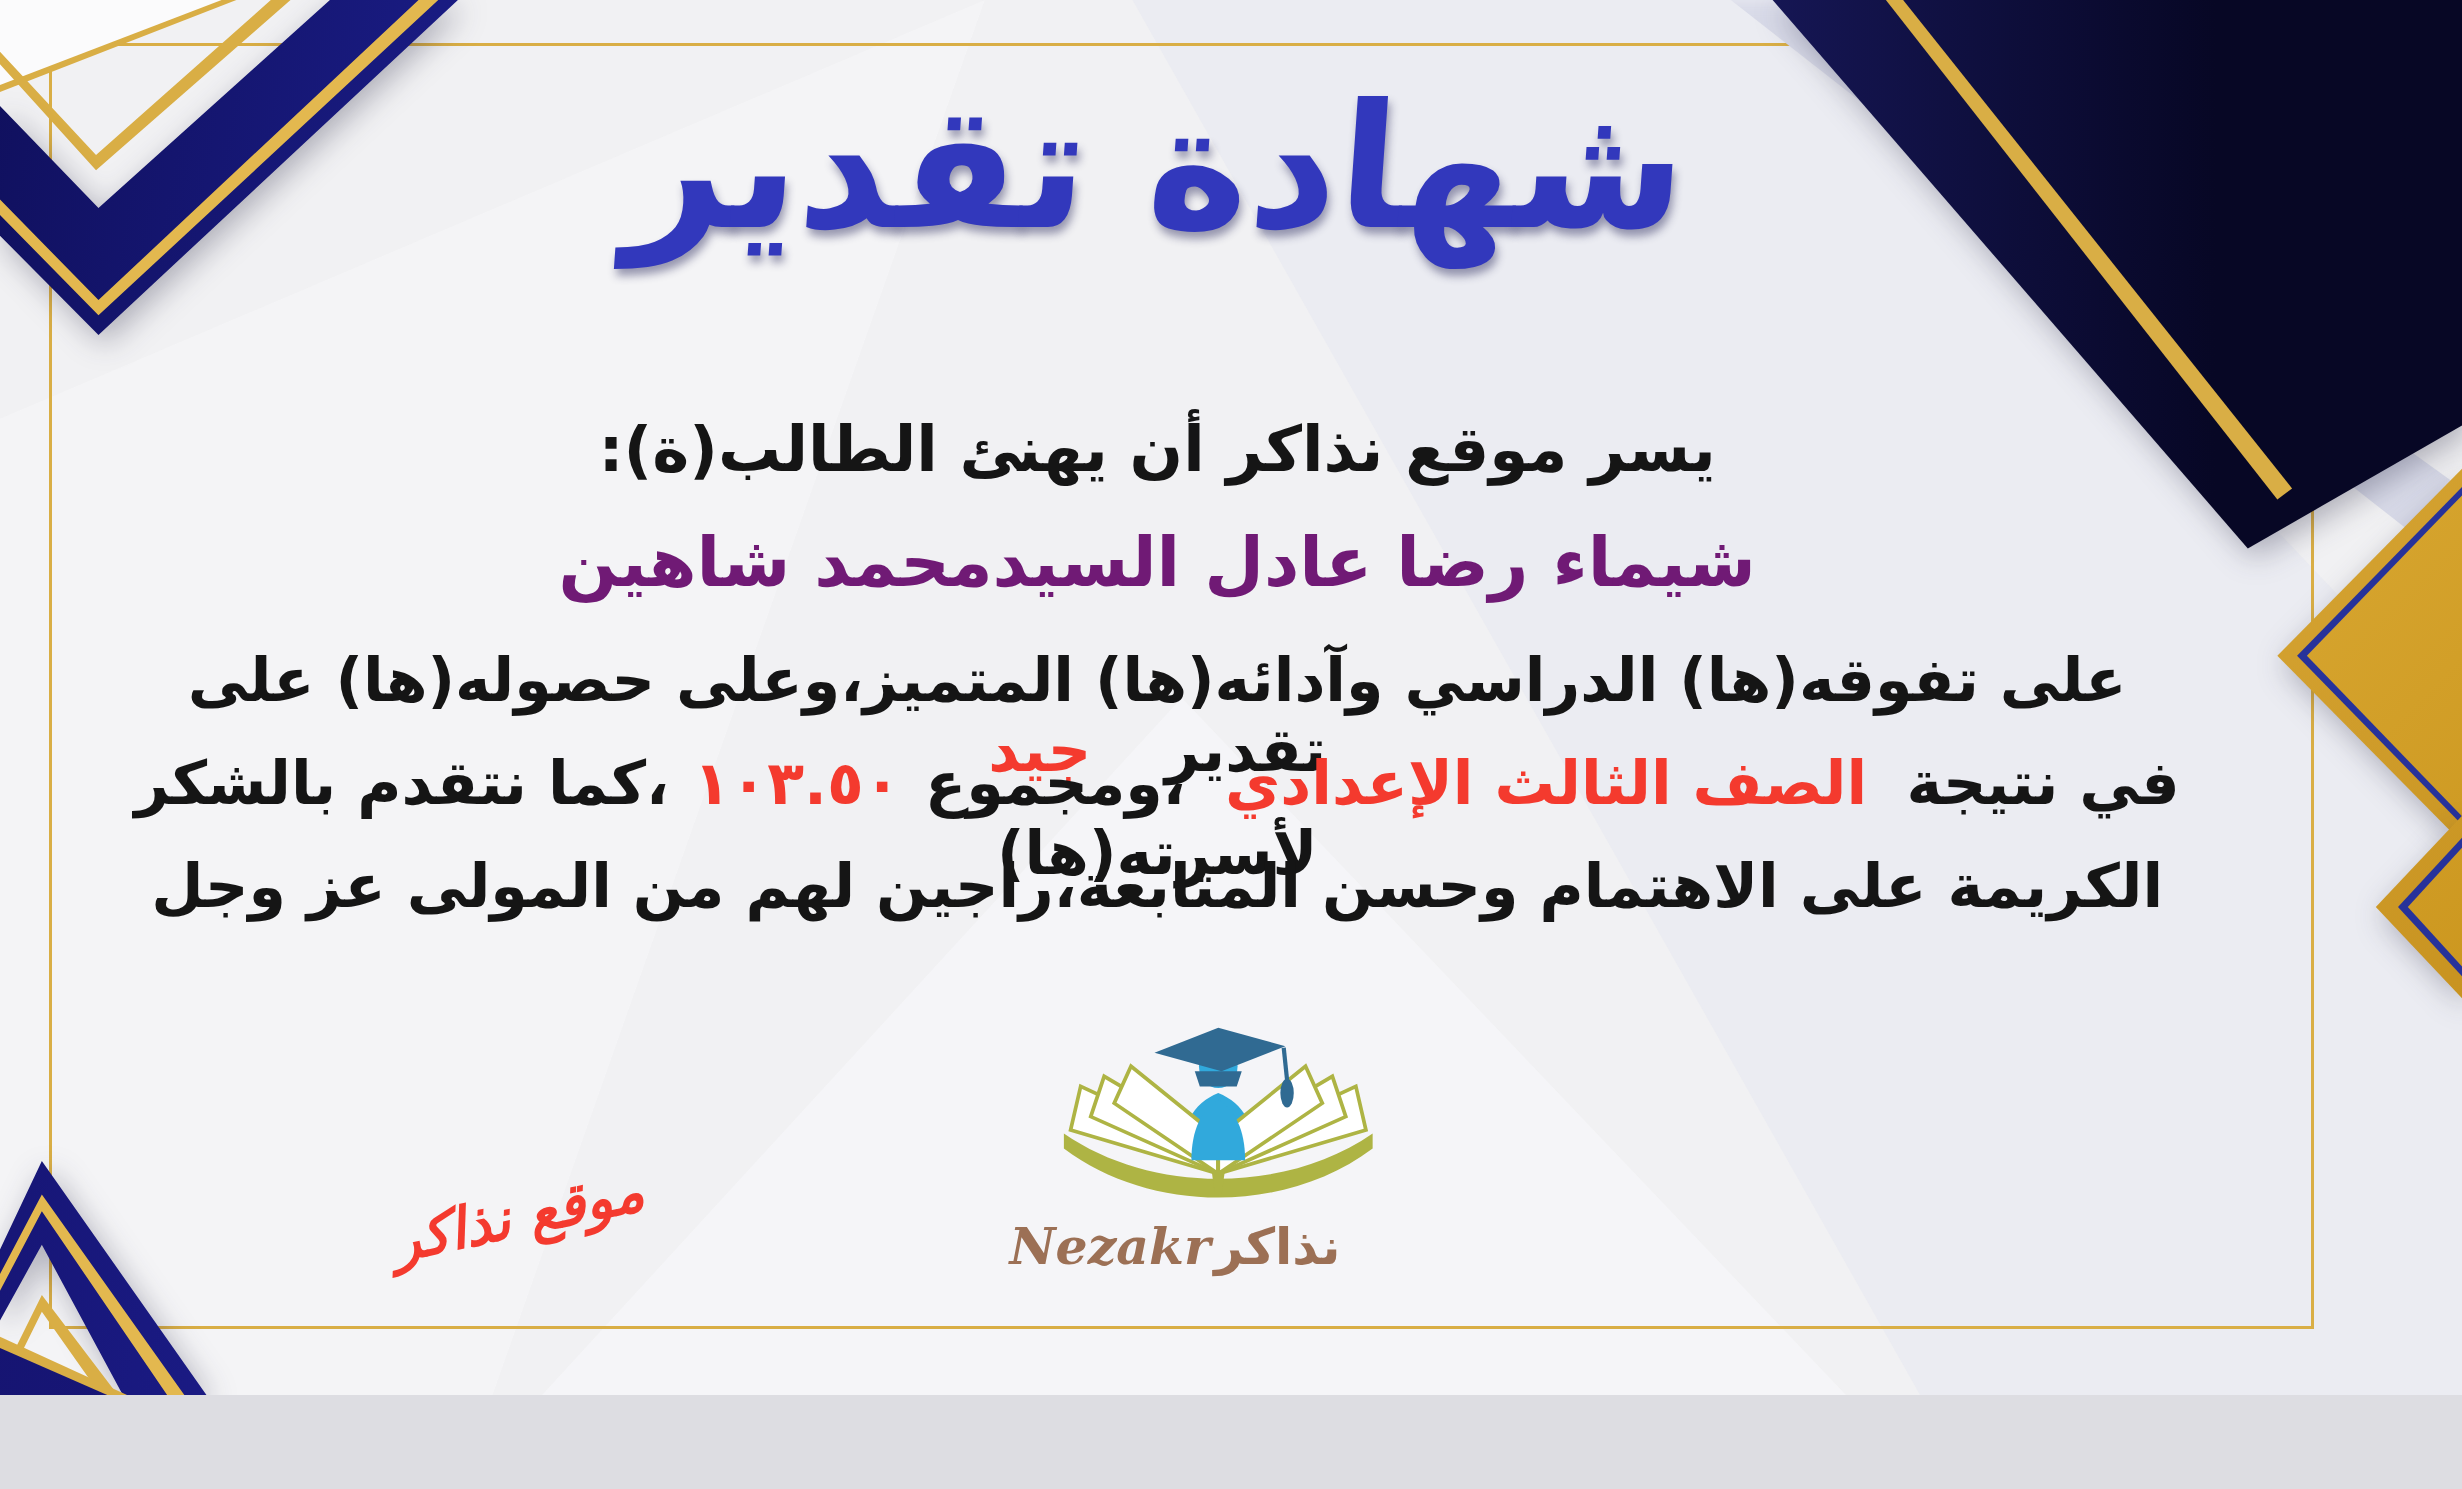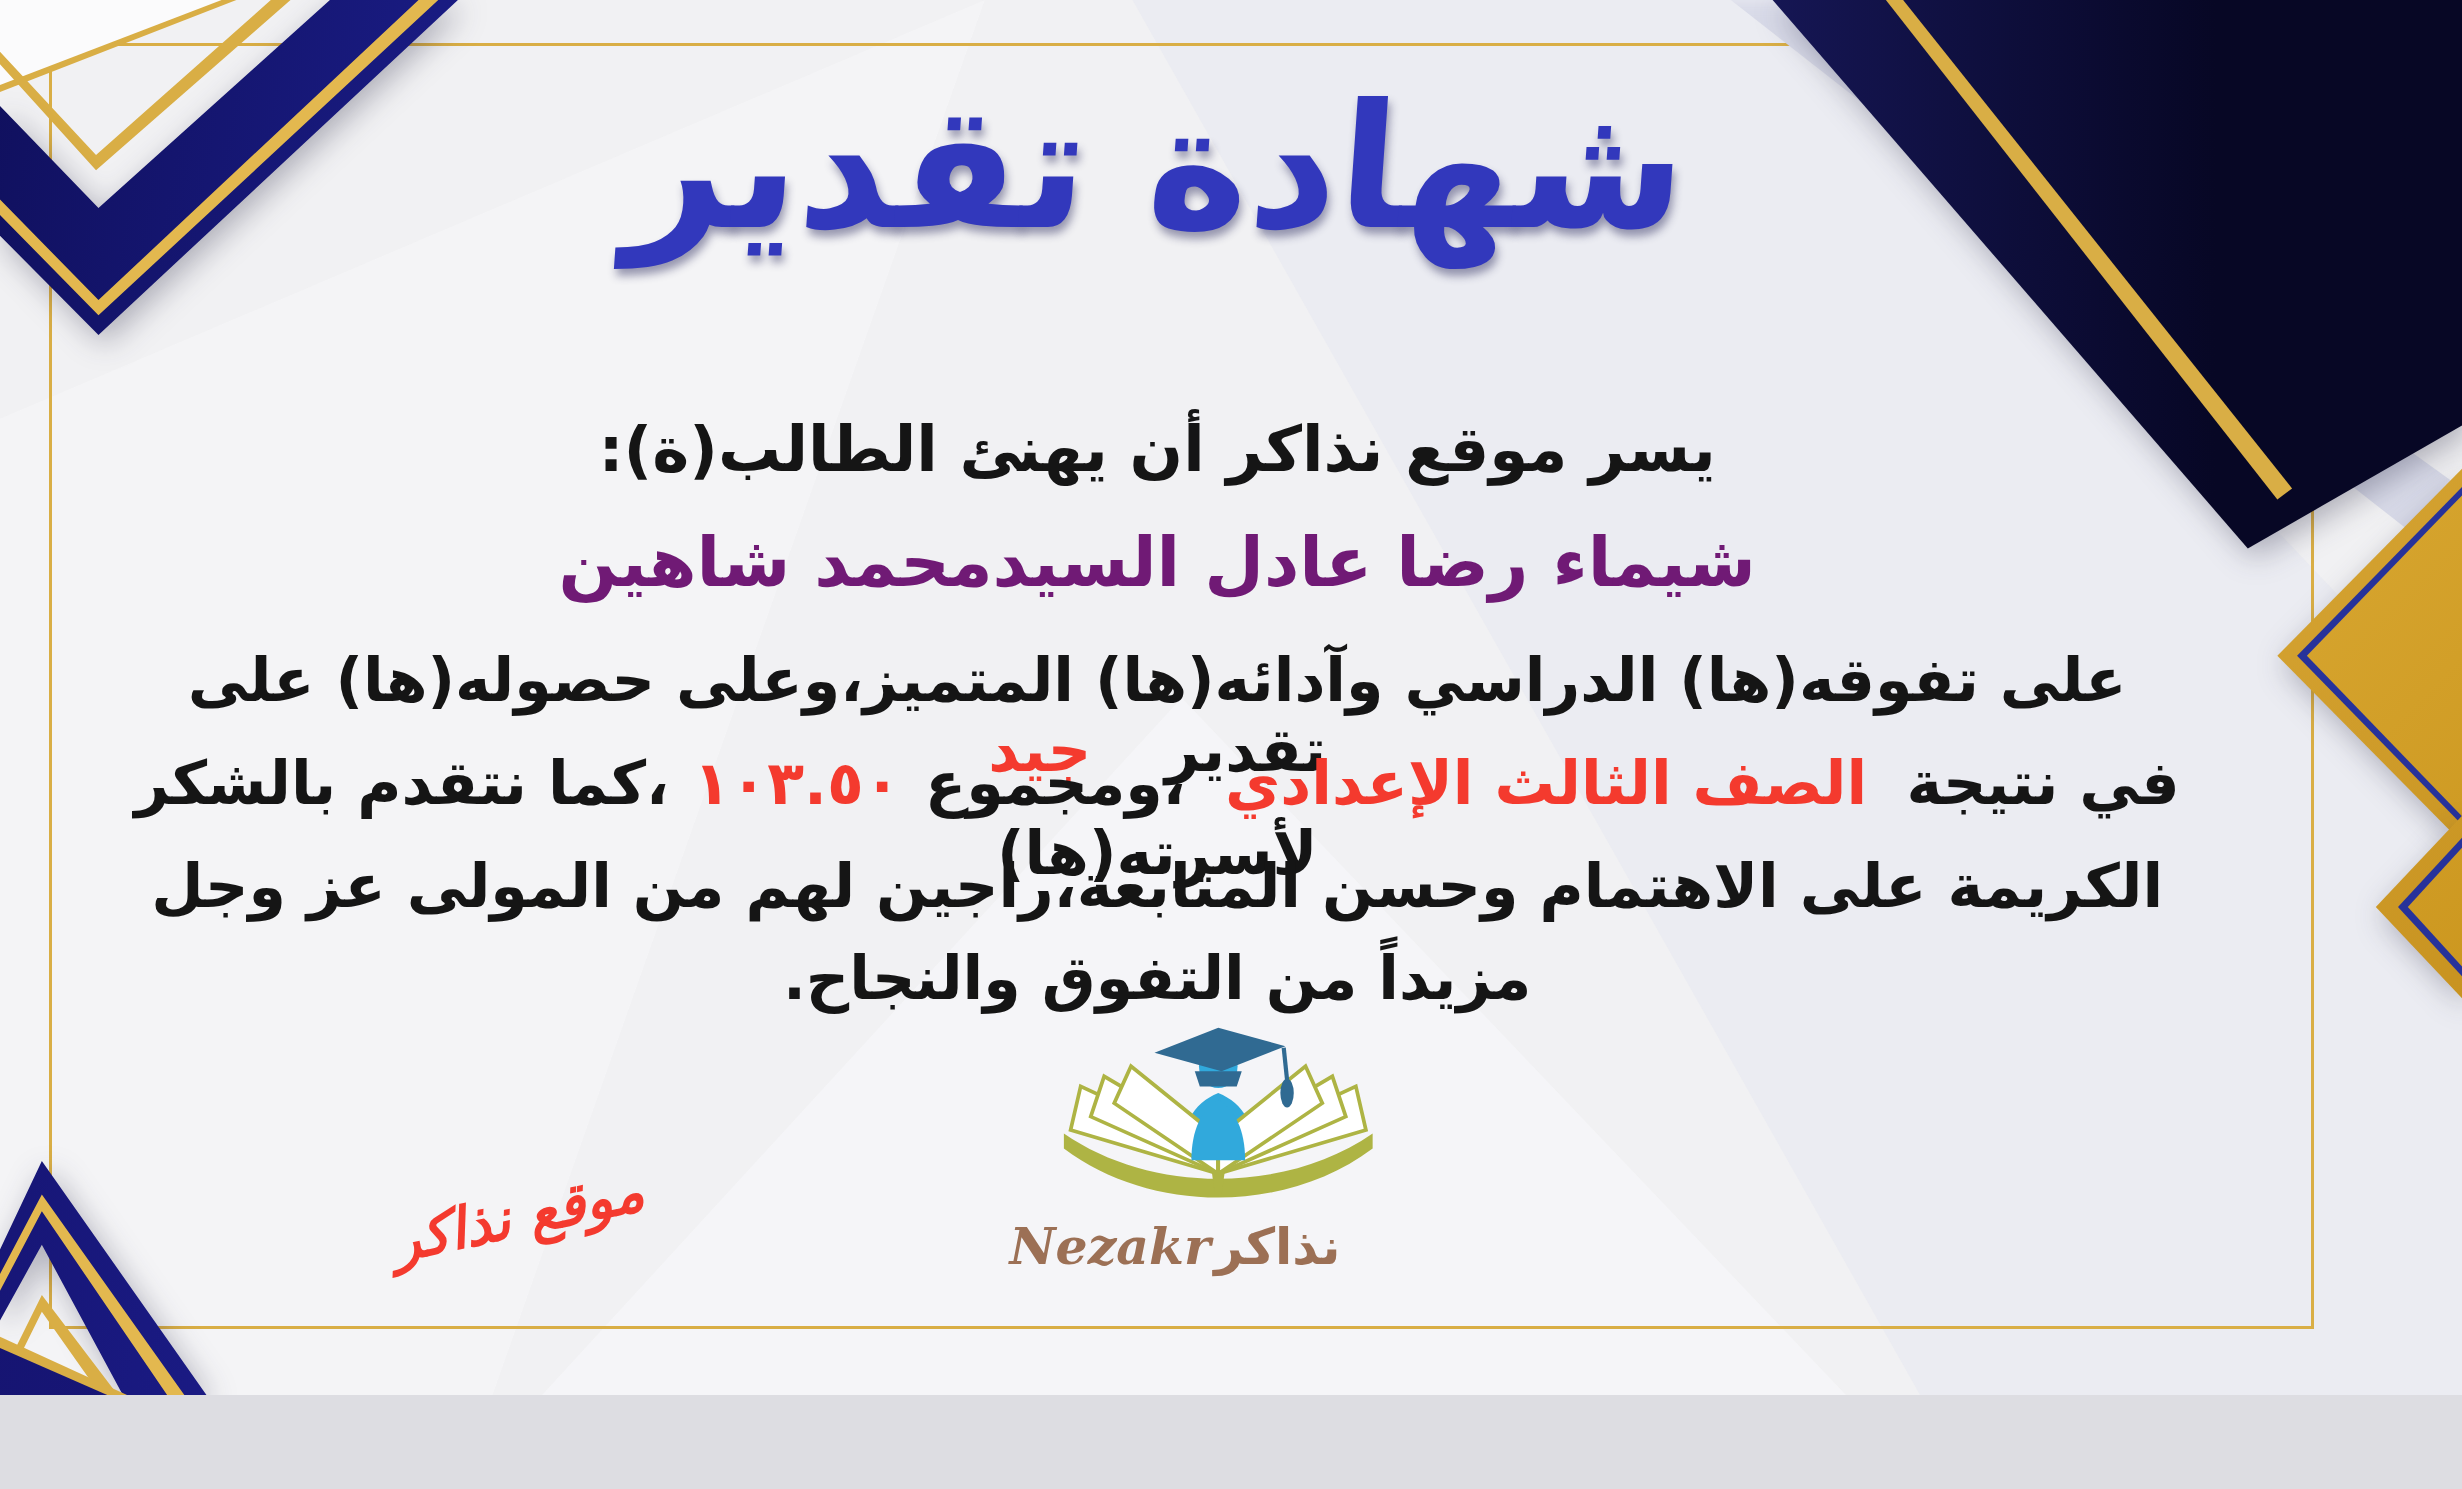--- a/index.html
+++ b/index.html
@@ -119,21 +119,20 @@
 
   <div class="txt l3">
     <span>على تفوقه(ها) الدراسي وآدائه(ها) المتميز،وعلى حصوله(ها) على تقدير</span><span class="red gap-wide">جيد</span>
   </div>
 
   <div class="txt l4">
     <span>في نتيجة</span><span class="red gap-med">الصف الثالث الإعدادي</span><span>،ومجموع</span><span class="red gap-sm">١٠٣.٥٠</span><span>،كما نتقدم بالشكر لأسرته(ها)</span>
   </div>
 
   <div class="txt l5">الكريمة على الاهتمام وحسن المتابعة،راجين لهم من المولى عز وجل</div>
-  <div class="txt l6">مزيداً من التفوق والنجاح.</div>
 
   <div class="sig-script">موقع نذاكر</div>
 
   <div class="logo">
     <svg viewBox="0 0 200 120" aria-hidden="true">
 
       <path d="M100,40 C85,46 77,60 77,82 L123,82 C123,60 115,46 100,40 Z" fill="#31A9DC"></path>
 
       <polygon points="100,88 12,62 18,36 100,74" fill="#FFFFFF" stroke="#AEB444" stroke-width="2.2"></polygon>
       <polygon points="100,88 24,54 32,30 100,70" fill="#FFFFFF" stroke="#AEB444" stroke-width="2.2"></polygon>

